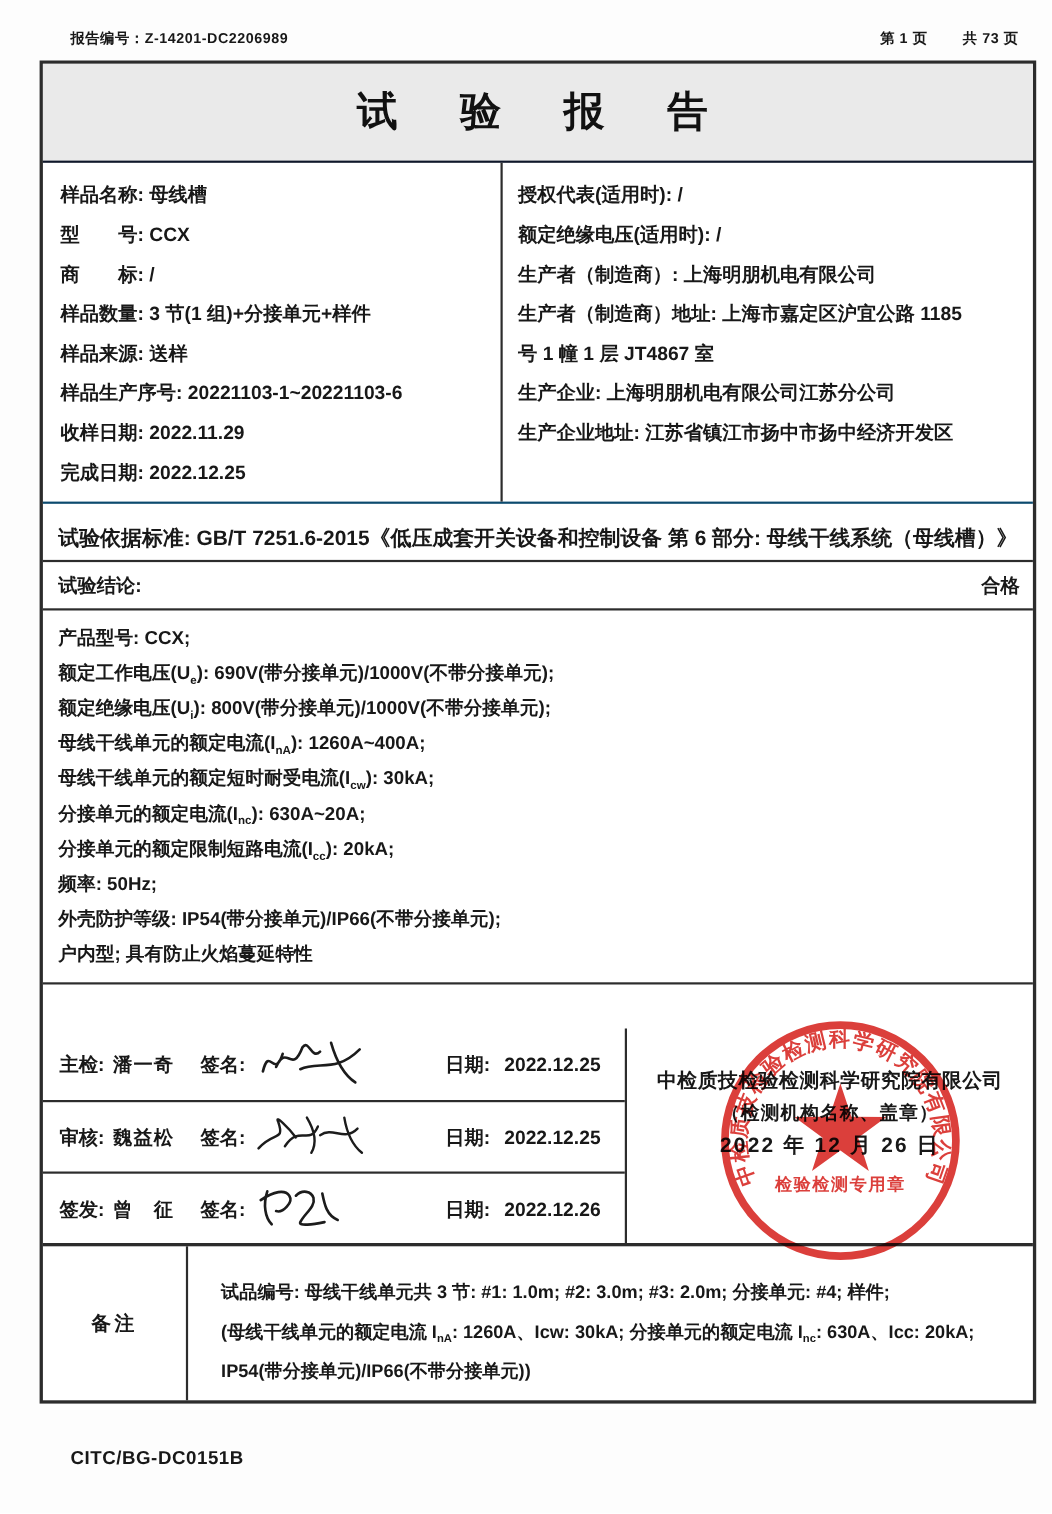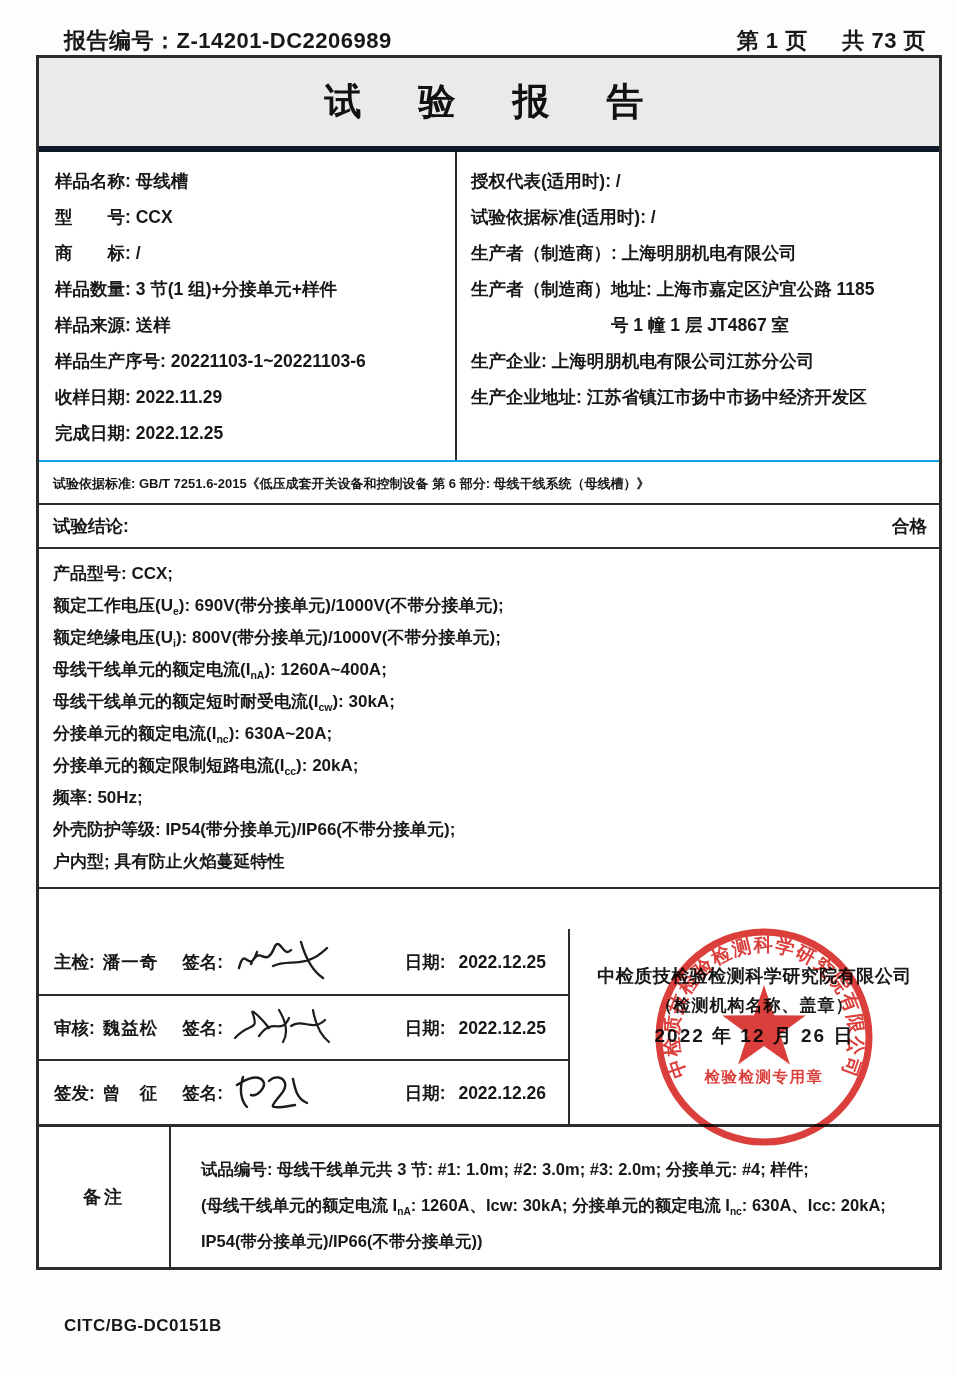--- a/index.html
+++ b/index.html
@@ -9,42 +9,42 @@
     font-family:"Liberation Sans","DejaVu Sans",sans-serif;
     color:#181818;
     font-weight:bold;
     -webkit-font-smoothing:antialiased;
   }
   .page { position:relative; width:956px; height:1376px; background:#fdfdfd; overflow:hidden; }
 
   .page-header {
     position:absolute; top:26px; left:64px; right:30px;
     display:flex; justify-content:space-between;
-    font-size:22px; letter-spacing:0.5px;
+    font-size:13px; letter-spacing:0.5px;
   }
   .page-header .pages span { margin-left:28px; }
 
   .report-table {
     position:absolute; left:36px; top:55px; width:906px;
     border:3px solid #2c2c2c; background:#fff;
   }
 
   .title-cell {
     height:88px; background:#eaeaea;
     display:flex; align-items:center; justify-content:center;
     font-size:37px; letter-spacing:10px; color:#111;
   }
 
-  .info-row { display:flex; border-top:6px solid #0f172a; }
+  .info-row { display:flex; border-top:2px solid #0f172a; }
   .info-left  { width:418px; border-right:2px solid #2c2c2c; padding:11px 10px 9px 16px; }
   .info-right { flex:1; padding:11px 10px 9px 14px; }
   .line { line-height:36px; font-size:17.5px; }
-  .line.cont { text-align:center; }
-
-  .std-row  { border-top:2px solid #0ea5e9; padding:7px 12px 5px 14px; font-size:13px; line-height:29px; }
+  .line.cont { }
+
+  .std-row  { border-top:2px solid #0c4a6e; padding:17px 12px 5px 14px; font-size:19px; line-height:29px; }
   .concl-row{ border-top:2px solid #2c2c2c; padding:7px 12px 7px 14px; font-size:17.5px; line-height:28px; display:flex;justify-content:space-between; }
   .concl-row .val { margin-left:66px; }
 
   .spec-row { border-top:2px solid #2c2c2c; padding:9px 12px 9px 14px; }
   .spec-row .line { line-height:32px; font-size:17px; }
 
   sub { font-size:0.62em; line-height:0; }
 
   .sig-section { display:flex; border-top:2px solid #2c2c2c; }
   .sig-left { width:531px; border-right:2px solid #2c2c2c;margin-top:40px; }
@@ -104,21 +104,21 @@
           <div class="line"><span>型　　号: CCX</span></div>
           <div class="line"><span>商　　标: /</span></div>
           <div class="line"><span>样品数量: 3 节(1 组)+分接单元+样件</span></div>
           <div class="line"><span>样品来源: 送样</span></div>
           <div class="line"><span>样品生产序号: 20221103-1~20221103-6</span></div>
           <div class="line"><span>收样日期: 2022.11.29</span></div>
           <div class="line"><span>完成日期: 2022.12.25</span></div>
         </div>
       <div class="info-right">
           <div class="line"><span>授权代表(适用时): /</span></div>
-          <div class="line"><span>试验依据标准(适用时):  /</span></div>
+          <div class="line"><span>额定绝缘电压(适用时):  /</span></div>
           <div class="line"><span>生产者（制造商）: 上海明朋机电有限公司</span></div>
           <div class="line"><span>生产者（制造商）地址: 上海市嘉定区沪宜公路 1185</span></div>
           <div class="line cont"><span>号 1 幢 1 层 JT4867 室</span></div>
           <div class="line"><span>生产企业: 上海明朋机电有限公司江苏分公司</span></div>
           <div class="line"><span>生产企业地址: 江苏省镇江市扬中市扬中经济开发区</span></div>
         </div>
     </div>
 
     <div class="std-row">
       <span>试验依据标准: GB/T 7251.6-2015《低压成套开关设备和控制设备 第 6 部分: 母线干线系统（母线槽）》</span>

